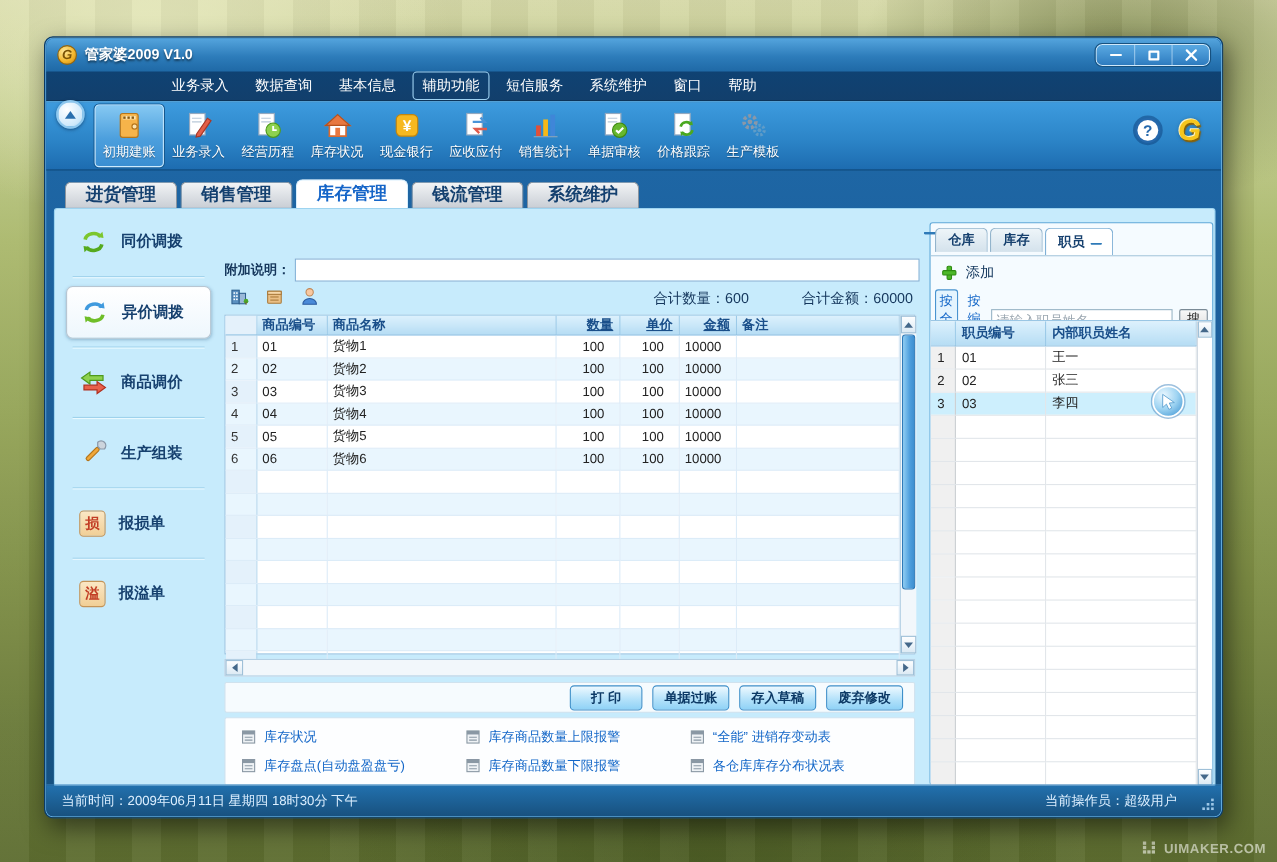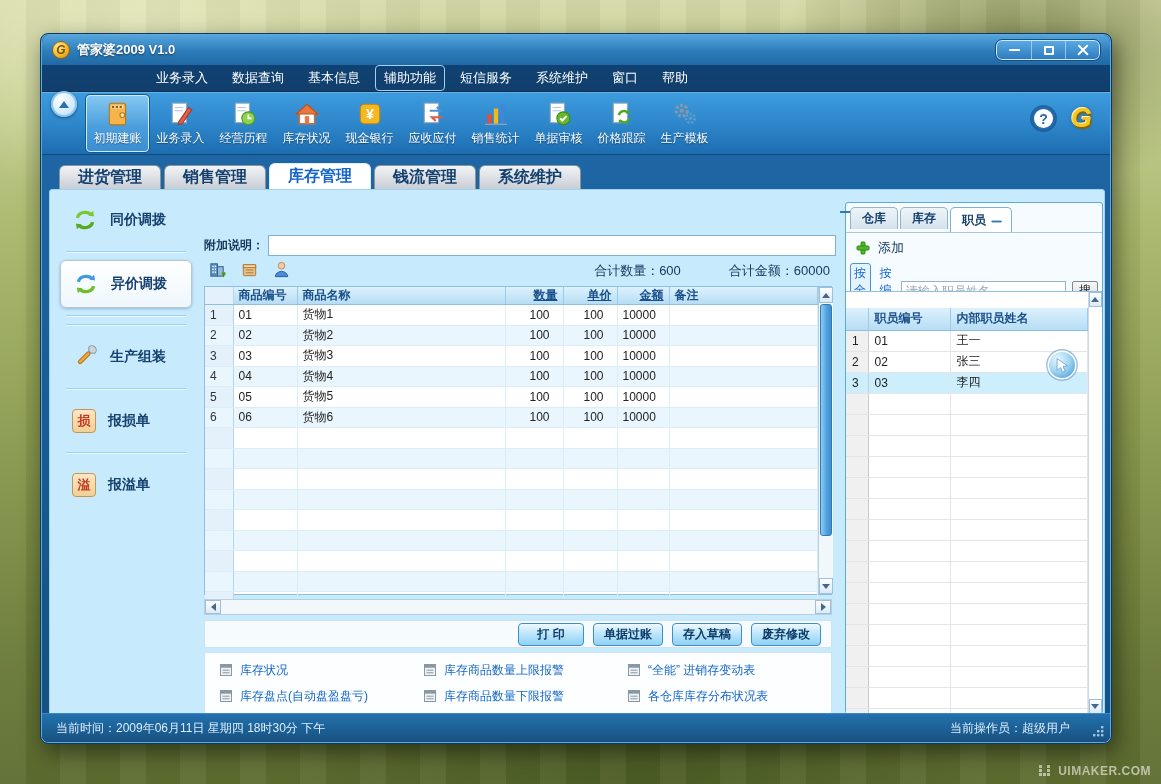--- a/index.html
+++ b/index.html
@@ -166,21 +166,21 @@
   .search-row { position:absolute; left:4px; top:60px; right:4px; display:flex; align-items:center; gap:6px; }
   .filter-pill { color:#1467c8; font-size:12px; padding:1px 3px; }
   .filter-pill.boxed { border:1px solid #4a94d0; border-radius:3px; background:#e4f4fe; }
   .staff-search { flex:1; height:20px; border:1px solid #98b4c6; font-size:12px; padding:0 4px;
     font-family:"Liberation Sans","DejaVu Sans",sans-serif; }
   .staff-search::placeholder { color:#9aa6b0; }
   .search-btn { height:20px; padding:0 6px; font-size:12px; color:#222;
     background:linear-gradient(180deg,#f8f8f8,#dcdcdc); border:1px solid #7a8a96; border-radius:2px; }
   .staff-wrap { position:absolute; left:0; top:88px; width:256px; height:423px; display:flex; background:#fff;
     border-top:1px solid #8fc0e2; overflow:hidden; }
-  table.staff { border-collapse:collapse; table-layout:fixed; width:241px;margin-top:16px; }
+  table.staff { border-collapse:collapse; table-layout:fixed; width:241px; }
   table.staff th { height:22px; font-size:12px; color:#1a4f8a; font-weight:bold; text-align:left; padding:0 6px;
     background:linear-gradient(180deg,#ddf1fd 0,#b6ddf4 100%); border-right:1px solid #9ccae8; border-bottom:1px solid #8fc0e2; }
   table.staff td { height:21px; font-size:12px; color:#222; padding:0 6px;
     border-right:1px solid #e2e6ea; border-bottom:1px solid #e2e6ea; white-space:nowrap; overflow:hidden; }
   table.staff td.c-num { background:#f0f0f0; border-right:1px solid #c8ccd0; }
   table.staff tr.selected td { background:#cdeffd; }
   .staff-vsb { width:15px; background:#fff; border-left:1px solid #cfd8e0; display:flex; flex-direction:column; }
   .staff-vsb .sb-btn { height:15px; }
   .cursor-icon { position:absolute; left:200px; top:146px; width:32px; height:32px; }
 
@@ -356,20 +356,27 @@
       <div class="side-item active">
         <svg class="side-icon" viewBox="0 0 24 24">
             <path d="M5 10 a7.2 6 0 0 1 13 -2.5" stroke="#3f9ade" stroke-width="3" fill="none"></path>
             <path d="M19.5 3.5 l0.9 5.2 l-5.2 -0.9 Z" fill="#3f9ade"></path>
             <path d="M19 14 a7.2 6 0 0 1 -13 2.5" stroke="#6fbe28" stroke-width="3" fill="none"></path>
             <path d="M4.5 20.5 l-0.9 -5.2 l5.2 0.9 Z" fill="#6fbe28"></path>
           </svg>
         <span>异价调拨</span>
       </div>
       <div class="side-sep"></div>
+      <div class="side-item">
+        <svg class="side-icon" viewBox="0 0 24 24">
+            <path d="M2 8 L9 3 L9 6 L20 6 L20 10 L9 10 L9 13 Z" fill="#8ed14f" stroke="#4e9a1c"></path>
+            <path d="M22 16 L15 21 L15 18 L4 18 L4 14 L15 14 L15 11 Z" fill="#e8604a" stroke="#b03020"></path>
+          </svg>
+        <span>商品调价</span>
+      </div>
       <div class="side-sep"></div>
       <div class="side-item">
         <svg class="side-icon" viewBox="0 0 24 24">
             <g transform="rotate(45 12 12)">
               <rect x="10.4" y="6" width="3.2" height="14" rx="1.6" fill="#f0a83a" stroke="#b5761c"></rect>
               <path d="M8 3 a4 4 0 1 1 8 0 l-2.5 2.5 h-3 Z" fill="#ccd4dc" stroke="#8a98a8"></path>
             </g>
           </svg>
         <span>生产组装</span>
       </div>

